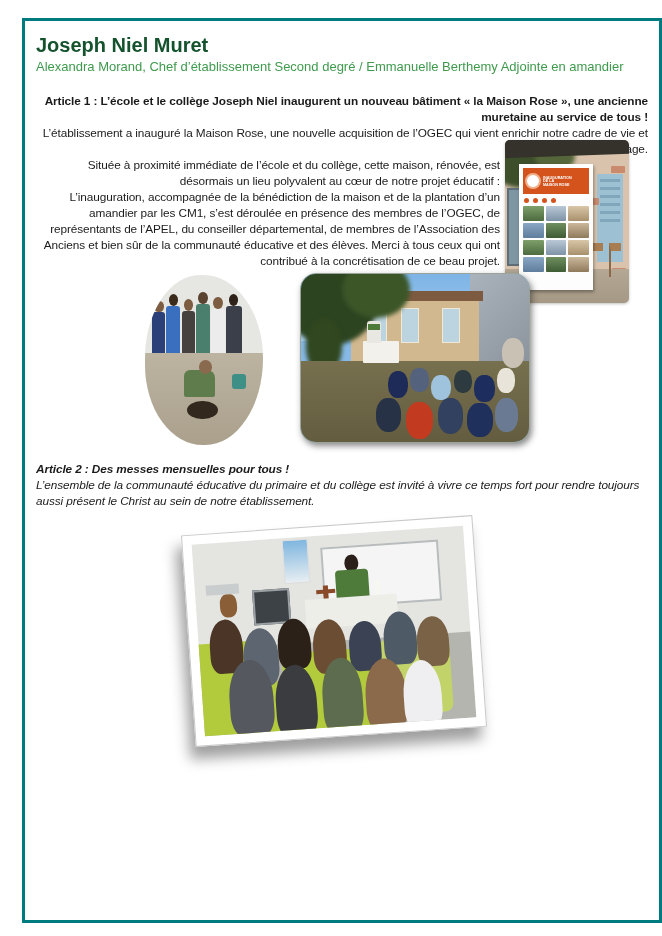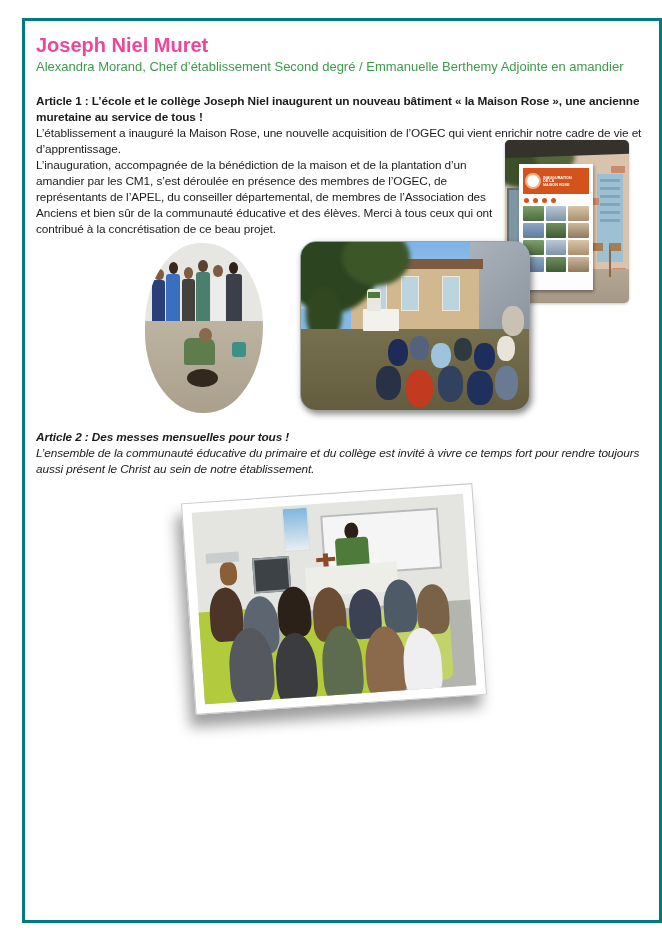--- a/index.html
+++ b/index.html
@@ -1,25 +1,25 @@
 <!DOCTYPE html>
 <html><head>
 <meta charset="utf-8">
 <style>
   html,body{margin:0;padding:0;background:#ffffff;}
   .page{position:relative;width:662px;height:936px;background:#fff;overflow:hidden;
         font-family:"Liberation Sans", sans-serif;color:#1b1b1b;}
   .frame{position:absolute;left:22px;top:18px;width:612px;height:889px;
          border:3px solid #007b80;background:#fff;padding:10px 11px 0 11px;box-sizing:content-box;}
-  .title{color:#ec4899;font-size:20px;font-weight:bold;line-height:24px;margin:2px 0 0 0;}
+  .title{color:#14532d;font-size:20px;font-weight:bold;line-height:24px;margin:2px 0 0 0;}
   .subtitle{color:#3f9a4d;font-size:13px;line-height:17px;margin:1px 0 0 0;}
   .bodytext{font-size:11.8px;line-height:16px;letter-spacing:-0.1px;}
   h2.art{font-size:11.8px;line-height:16px;font-weight:bold;margin:0;letter-spacing:-0.1px;}
   p{margin:0;}
-  .article1{margin-top:18px;position:relative;}
+  .article1{margin-top:18px;position:relative;text-align:right;}
   .narrow{width:464px;}
   ul.blist{margin:0;padding:0;list-style:none;}
   ul.blist li::before{content:"• ";}
   .article2{margin-top:14px;font-style:italic;}
 
   
   .ph-building{position:absolute;left:480px;top:119px;width:124px;height:163px;border-radius:5px;
                overflow:hidden;background:#d9c3ac;box-shadow:0 1px 3px rgba(0,0,0,.25);}
   .pb-roof{position:absolute;left:0;top:-6px;width:100%;height:22px;background:#34322a;transform:rotate(-2deg);}
   .pb-tree{position:absolute;left:-18px;top:-10px;width:70px;height:58px;background:#3d4f2a;border-radius:50%;filter:blur(2px);}
@@ -101,20 +101,21 @@
 <div class="page">
   <div class="frame">
 
     <h1 class="title">Joseph Niel Muret</h1>
     <div class="subtitle">Alexandra Morand, Chef d’établissement Second degré / Emmanuelle Berthemy Adjointe en amandier</div>
 
     <section class="article1 bodytext">
       <h2 class="art">Article 1 : L’école et le collège Joseph Niel inaugurent un nouveau bâtiment « la Maison Rose », une ancienne muretaine au service de tous !</h2>
       <p>L’établissement a inauguré la Maison Rose, une nouvelle acquisition de l’OGEC qui vient enrichir notre cadre de vie et d’apprentissage.</p>
       <div class="narrow">
+        <p>Située à proximité immédiate de l’école et du collège, cette maison, rénovée, est désormais un lieu polyvalent au cœur de notre projet éducatif :</p>
         <p>L’inauguration, accompagnée de la bénédiction de la maison et de la plantation d’un amandier par les CM1, s’est déroulée en présence des membres de l’OGEC, de représentants de l’APEL, du conseiller départemental, de membres de l’Association des Anciens et bien sûr de la communauté éducative et des élèves. Merci à tous ceux qui ont contribué à la concrétisation de ce beau projet.</p>
       </div>
     </section>
 
     <div class="ph-building">
       <div class="pb-tree"></div>
       <div class="pb-tree2"></div>
       <div class="pb-roof"></div>
       <div class="pb-door"></div>
       <div class="pb-shutter">

